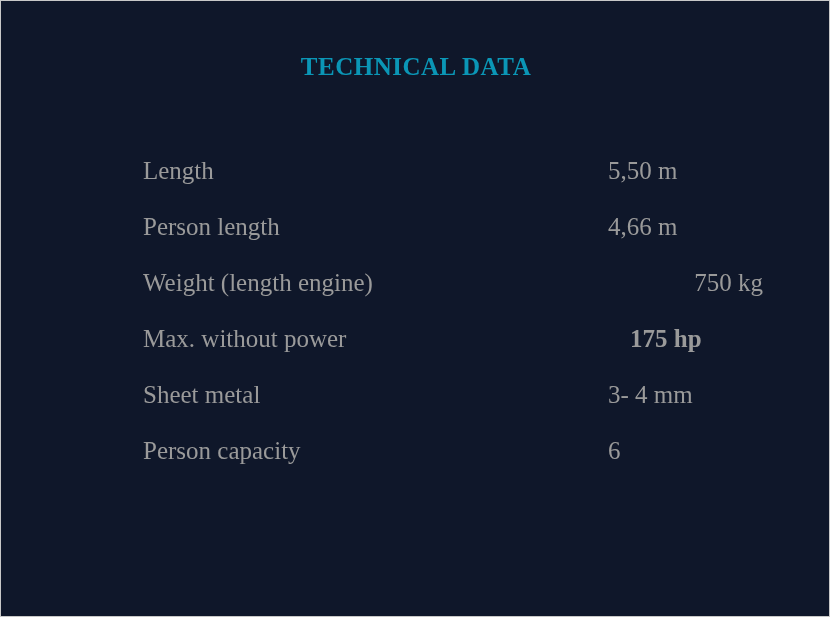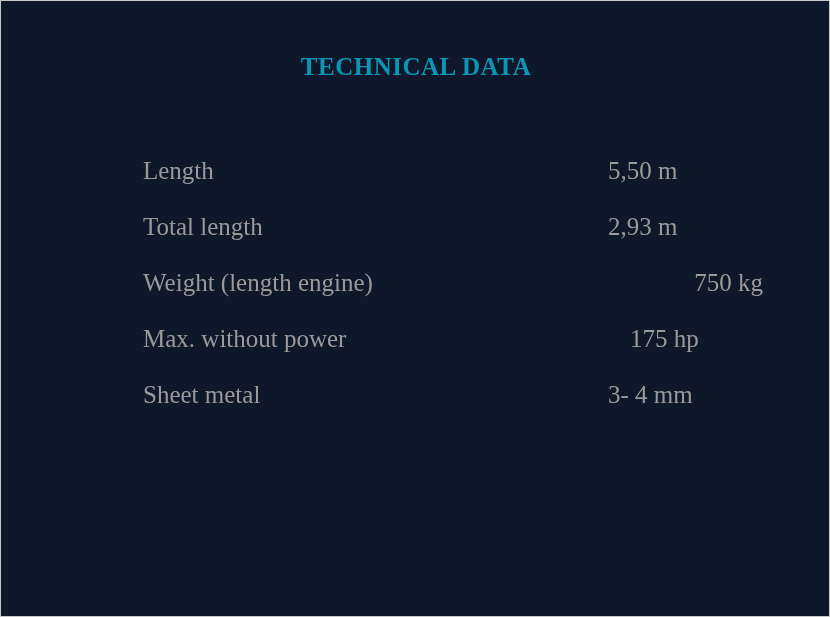--- a/index.html
+++ b/index.html
@@ -51,55 +51,59 @@
     white-space: nowrap;
   }
   .spec-label {
     width: 465px;
     text-align: left;
   }
   .spec-value {
     text-align: left;
   }
   .spec-value.indent-1 { padding-left: 10px; text-align: right; }
-  .spec-value.indent-2 { padding-left: 22px; }
+  .spec-value.indent-2 { padding-left: 22px; font-weight: bold; }
 </style>
 </head>
 <body>
 
 <div class="page">
 
   <div class="title">TECHNICAL DATA</div>
 
   <table class="spec-table">
     <tbody>
 
       <tr>
         <td class="spec-label">Length</td>
         <td class="spec-value">5,50 m</td>
       </tr>
 
       <tr>
-        <td class="spec-label">Total length</td>
-        <td class="spec-value">2,93 m</td>
+        <td class="spec-label">Person length</td>
+        <td class="spec-value">4,66 m</td>
       </tr>
 
 
       <tr>
         <td class="spec-label">Weight (length engine)</td>
         <td class="spec-value indent-1">750 kg</td>
       </tr>
 
       <tr>
         <td class="spec-label">Max. without power</td>
         <td class="spec-value indent-2">175 hp</td>
       </tr>
 
       <tr>
         <td class="spec-label">Sheet metal</td>
         <td class="spec-value">3- 4 mm</td>
       </tr>
 
+      <tr>
+        <td class="spec-label">Person capacity</td>
+        <td class="spec-value">6</td>
+      </tr>
 
     </tbody>
   </table>
 
 </div>
 
 </body></html>

